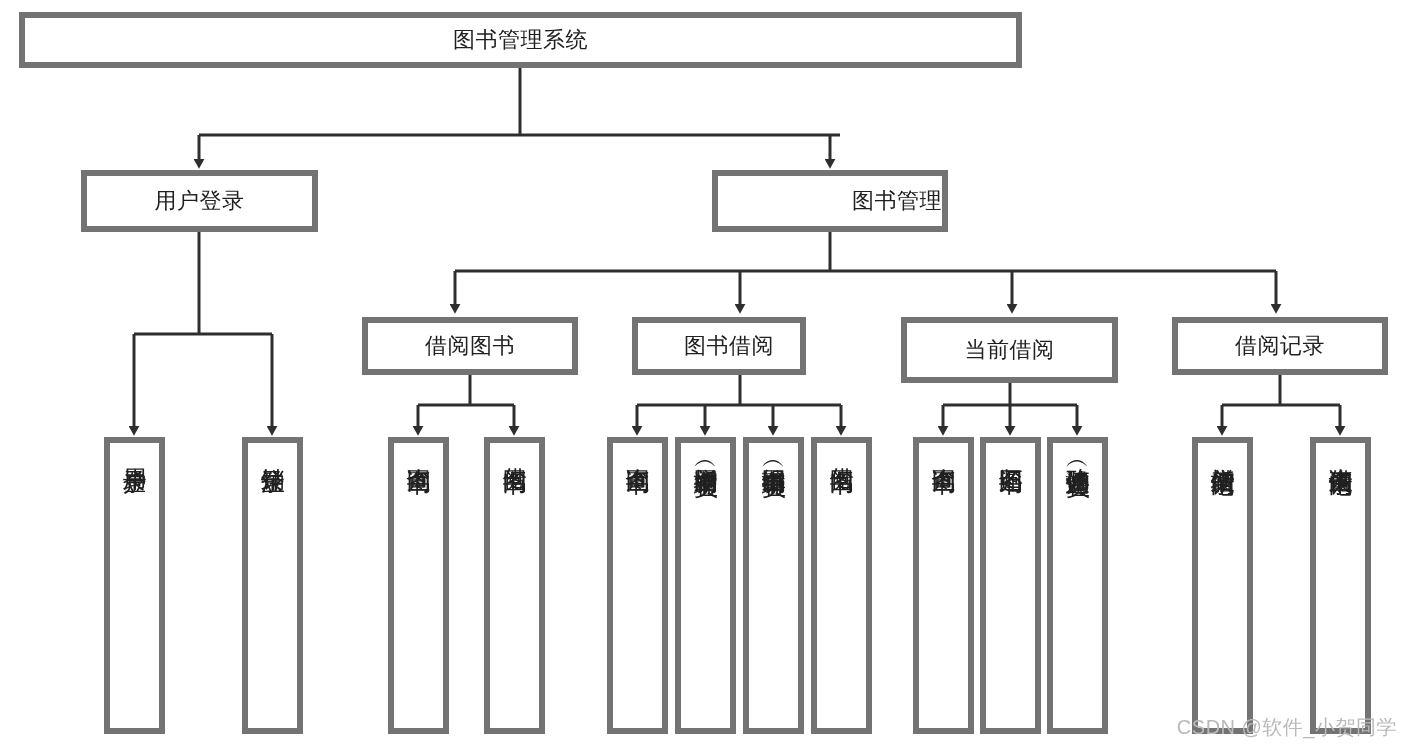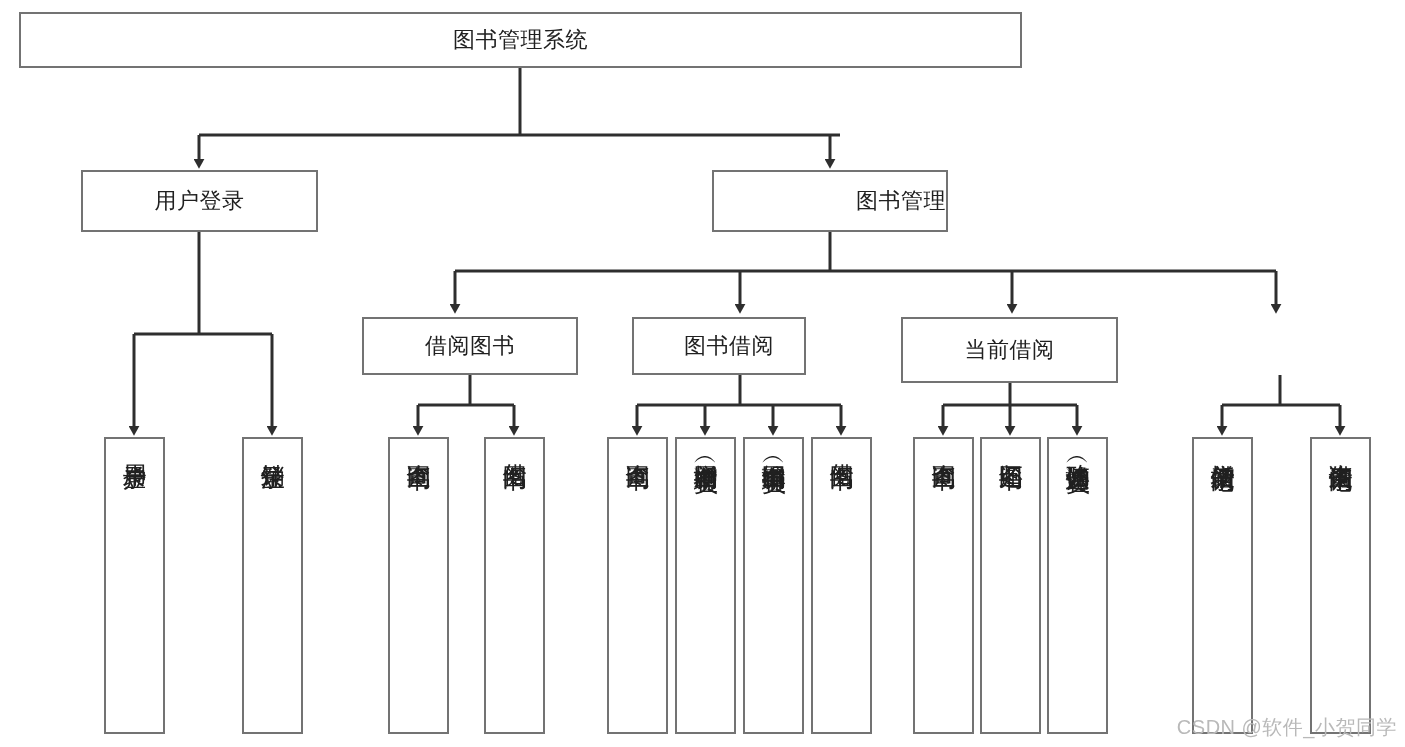--- a/index.html
+++ b/index.html
@@ -24,21 +24,21 @@
     position: absolute;
     left: 0; top: 0;
     width: 1405px;
     height: 747px;
     pointer-events: none;
   }
   .node {
     position: absolute;
     box-sizing: border-box;
     background: #ffffff;
-    border: 2px solid #737373;
+    border: 6px solid #737373;
     display: flex;
     align-items: center;
     justify-content: center;
     color: #1a1a1a;
   }
   .node .label {
     display: block;
     text-align: center;
     line-height: 1.18;
     color: #202020;
@@ -142,20 +142,23 @@
 
   <div class="node horiz" style="left:362px; top:317px; width:216px; height:58px;">
     <span class="label">借阅图书</span>
   </div>
   <div class="node horiz" style="left:632px; top:317px; width:174px; height:58px;padding-left:20px;">
     <span class="label">图书借阅</span>
   </div>
   <div class="node horiz" style="left:901px; top:317px; width:217px; height:66px;">
     <span class="label">当前借阅</span>
   </div>
+  <div class="node horiz" style="left:1172px; top:317px; width:216px; height:58px;">
+    <span class="label">借阅记录</span>
+  </div>
 
   <div class="node vert" style="left:104px; top:437px; width:61px; height:297px;">
     <span class="label">用户登录</span>
   </div>
   <div class="node vert" style="left:242px; top:437px; width:61px; height:297px;">
     <span class="label">注销登录</span>
   </div>
 
   <div class="node vert" style="left:388px; top:437px; width:61px; height:297px;">
     <span class="label">查询图书</span>

